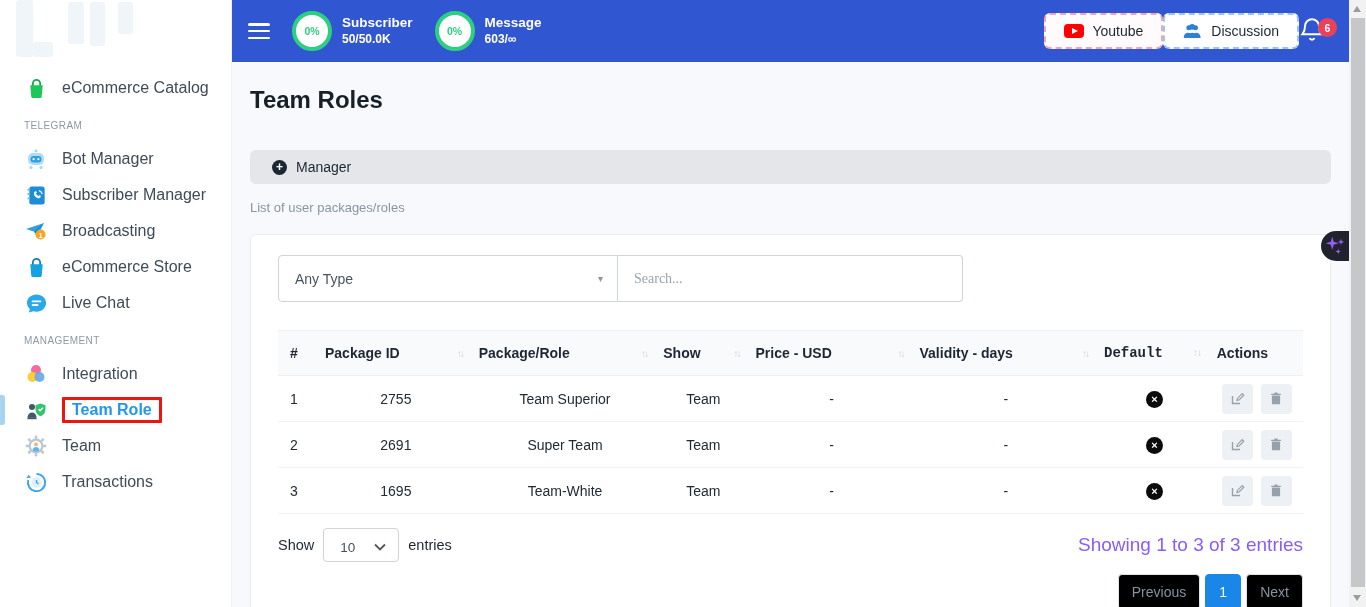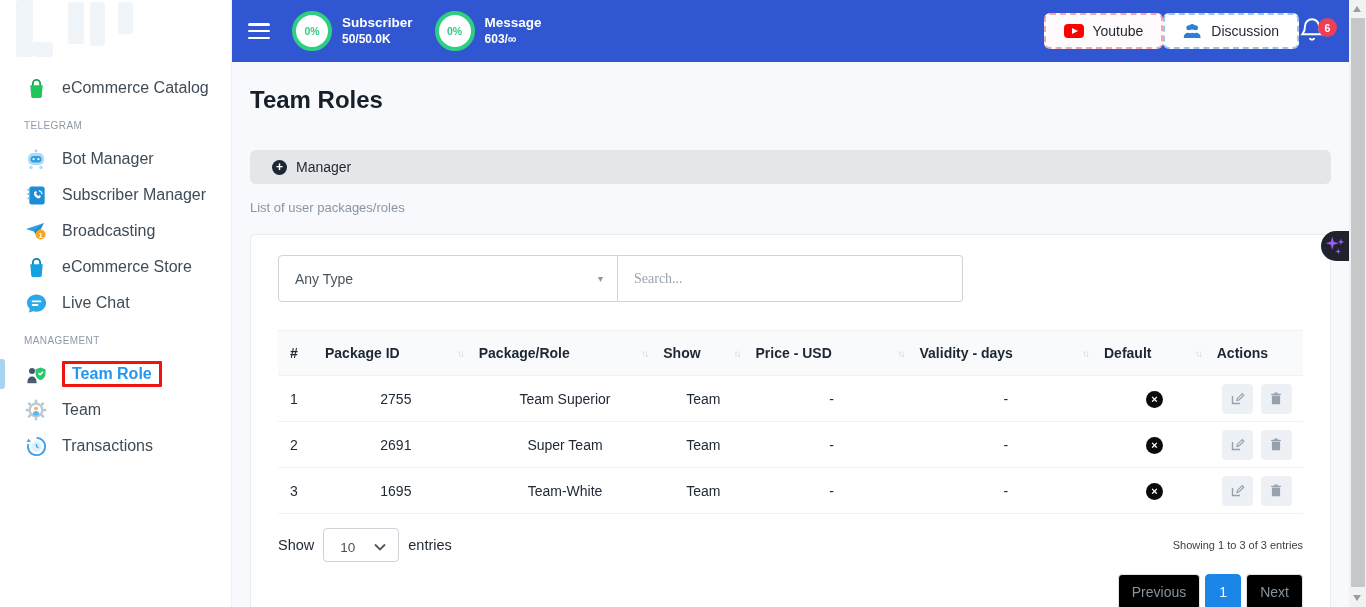--- a/index.html
+++ b/index.html
@@ -56,28 +56,28 @@
   .search-input::placeholder { color:#9aa3ad; }
 
   table { width:100%; border-collapse:collapse; }
   thead tr { background:#f9fafc; }
   th { position:relative; height:45px; font-size:14px; color:#1d2733; font-weight:bold; border-top:1px solid #eef1f5; border-bottom:1px solid #eef1f5; text-align:left; padding:0 6px; }
   th:first-child { text-align:left; padding-left:12px; }
   .sort { position:absolute; right:10px; top:50%; transform:translateY(-50%); font-size:10px; color:#c9d1da; letter-spacing:-2px; }
   td { height:46px; font-size:14px; color:#222b35; text-align:center; border-bottom:1px solid #f0f2f6; padding:0 6px; }
   td:first-child { text-align:left; padding-left:12px; }
   .col-num{width:4%;} .col-pid{width:15%;} .col-role{width:18%;} .col-type{width:9%;}
-  .col-price{width:16%;} .col-val{width:18%;} .col-def{width:11%;} .col-act{width:9%;}
+  .col-price{width:16%;} .col-val{width:18%;} .col-def{width:11%;font-family:Liberation Mono, monospace;} .col-act{width:9%;}
   .x-circle { display:inline-flex; width:17px; height:17px; background:#0b0b0b; color:#fff; border-radius:50%; align-items:center; justify-content:center; font-size:11px; font-weight:bold; line-height:1; }
   .act-btn { display:inline-flex; width:31px; height:30px; background:#edf0f4; border:none; border-radius:4px; align-items:center; justify-content:center; cursor:pointer; margin:0 2px; }
 
   .tfoot-row { display:flex; align-items:center; margin-top:14px; }
   .show-group { display:flex; align-items:center; gap:9px; font-size:14.5px; color:#1d2733; }
   .page-size { width:76px; height:34px; border:1px solid #ced4da; border-radius:4px; display:flex; align-items:center; justify-content:space-between; padding:4px 12px 0 16px; font-size:13.5px; color:#495057; cursor:pointer; background:#fff; }
-  .showing { margin-left:auto; font-size:11px; color:#404040; }
+  .showing { margin-left:auto; font-size:19px; color:#8b5cf6; }
   .pagination { display:flex; justify-content:flex-end; gap:5px; margin-top:12px; }
   .page-btn { height:36px; min-width:36px; padding:0 13px; background:#000000; border:1px solid #dde2e7; border-radius:4px; font-size:14px; color:#8592a0; display:flex; align-items:center; justify-content:center; cursor:pointer; }
   .page-btn.active { background:#1a86e8; border-color:#1a86e8; color:#fff; }
 
   
   .ai-tab { position:fixed; right:17px; top:231px; width:28px; height:30px; background:#20232d; border-radius:15px 0 0 15px; display:flex; align-items:center; justify-content:center; cursor:pointer; z-index:9; }
 
   
   .scrollbar { position:fixed; right:0; top:0; width:17px; height:607px; background:#f2f2f2; z-index:10; }
   .scroll-thumb { position:absolute; left:1.5px; right:1.5px; top:18px; bottom:20px; background:#c5c7c9; }
@@ -167,20 +167,30 @@
           <path d="M12 2.5c5.8 0 10 4 10 9s-4.2 9-10 9c-1.2 0-2.4-.2-3.4-.5L4 21.5l1-3.6A8.6 8.6 0 012 11.5c0-5 4.2-9 10-9z" fill="#2aa9e9"></path>
           <rect x="7" y="8.8" width="10" height="1.9" rx=".9" fill="#fff"></rect>
           <rect x="7" y="12.6" width="7" height="1.9" rx=".9" fill="#fff"></rect>
         </svg>
     </span>
     <span class="lbl">Live Chat</span>
   </div>
 
   <div class="section-title">MANAGEMENT</div>
 
+  <div class="side-item">
+    <span class="icn">
+      <svg width="24" height="24" viewBox="0 0 24 24">
+          <circle cx="12" cy="8" r="5" fill="#f26d9d"></circle>
+          <circle cx="8.5" cy="15" r="5" fill="#fdc92c" fill-opacity=".95"></circle>
+          <circle cx="15.5" cy="15" r="5" fill="#64a9e8" fill-opacity=".9"></circle>
+        </svg>
+    </span>
+    <span class="lbl">Integration</span>
+  </div>
 
   <div class="side-item active">
     <span class="icn">
       <svg width="24" height="24" viewBox="0 0 24 24">
           <circle cx="8" cy="9" r="3" fill="#44576a"></circle>
           <path d="M3.5 19.5c0-3 2-5 4.5-5s4.5 2 4.5 5z" fill="#44576a"></path>
           <rect x="3.5" y="19.2" width="9" height="2" fill="#44576a"></rect>
           <path d="M16.5 5.5l5 1.8v4.2c0 3.4-2.1 5.7-5 6.8-2.9-1.1-5-3.4-5-6.8V7.3z" fill="#2ec66d"></path>
           <path d="M14.6 11.2l1.5 1.5 2.8-3" stroke="#fff" stroke-width="1.6" fill="none"></path>
         </svg>

